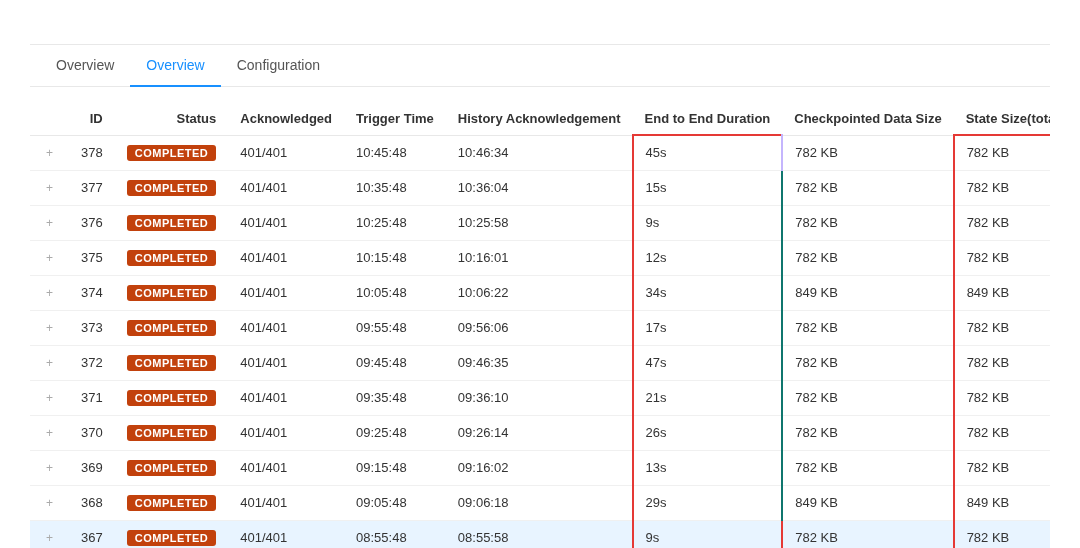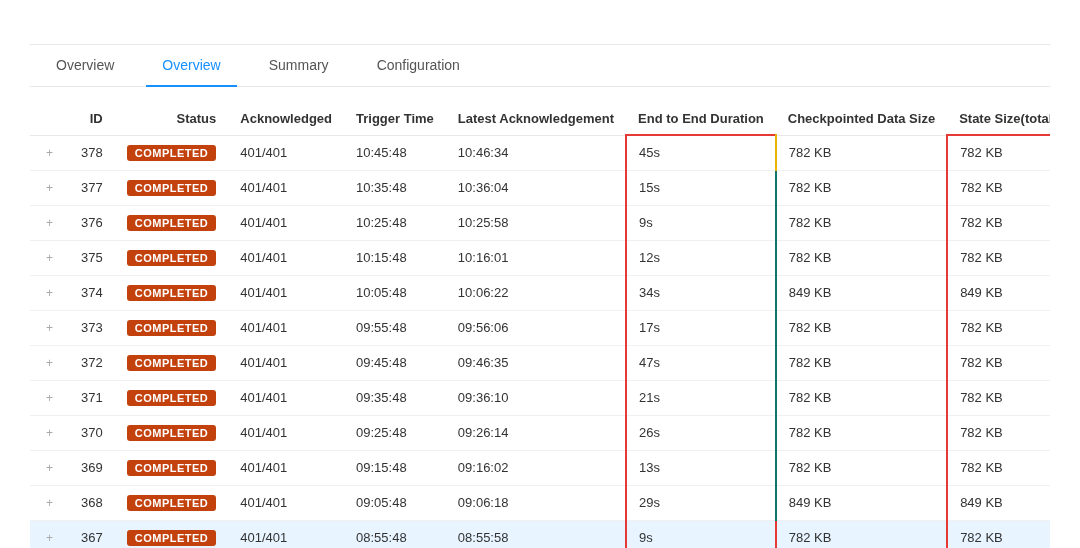--- a/index.html
+++ b/index.html
@@ -22,21 +22,21 @@
       font-family: "SimHei", "PingFang SC", "Microsoft YaHei", sans-serif;
       letter-spacing: 2px;
     }
     .divider {
       border: none;
       border-top: 1px solid #e8e8e8;
       margin-bottom: 0;
     }
     .tabs {
       display: flex;
-      gap: 16px;
+      gap: 0;
       padding: 0 10px;
       border-bottom: 1px solid #e8e8e8;
     }
     .tab {
       padding: 12px 16px;
       cursor: pointer;
       font-size: 14px;
       color: #555;
       border-bottom: 2px solid transparent;
       margin-bottom: -1px;
@@ -93,21 +93,21 @@
       font-size: 11px;
       font-weight: 600;
       letter-spacing: 0.5px;
     }
     .highlight-cell {
       border-left: 2px solid #e53935;
       border-right: 2px solid #0f766e;
     }
     .highlight-cell-first {
       border-left: 2px solid #e53935;
-      border-right: 2px solid #eab308;
+      border-right: 2px solid #c4b5fd;
       border-top: 2px solid #e53935;
       margin-top: 29px;
     }
     .highlight-cell-last {
       border-left: 2px solid #e53935;
       border-right: 2px solid #e53935;
       border-bottom: 2px solid #e53935;
     }
     .highlight-cell2 {
       border-left: 2px solid #e53935;
@@ -128,34 +128,33 @@
 <body>
 
 <div class="page-wrapper">
   <h1 class="main-title"></h1>
 
   <hr class="divider">
 
   <div class="tabs">
     <div class="tab">Overview</div>
     <div class="tab active">Overview</div>
-    <div class="tab">Summary</div>
     <div class="tab">Configuration</div>
   </div>
 
   <div class="table-wrapper">
     <table>
       <thead>
         <tr>
           <th style="width:30px;"></th>
           <th>ID</th>
           <th>Status</th>
           <th>Acknowledged</th>
           <th>Trigger Time</th>
-          <th>Latest Acknowledgement</th>
+          <th>History Acknowledgement</th>
           <th>End to End Duration</th>
           <th>Checkpointed Data Size</th>
           <th>State Size(total)</th>
         </tr>
       </thead>
       <tbody id="table-body">
       <tr>
     <td><span class="expand-btn">+</span></td>
     <td>378</td>
     <td><span class="status-badge">COMPLETED</span></td>

